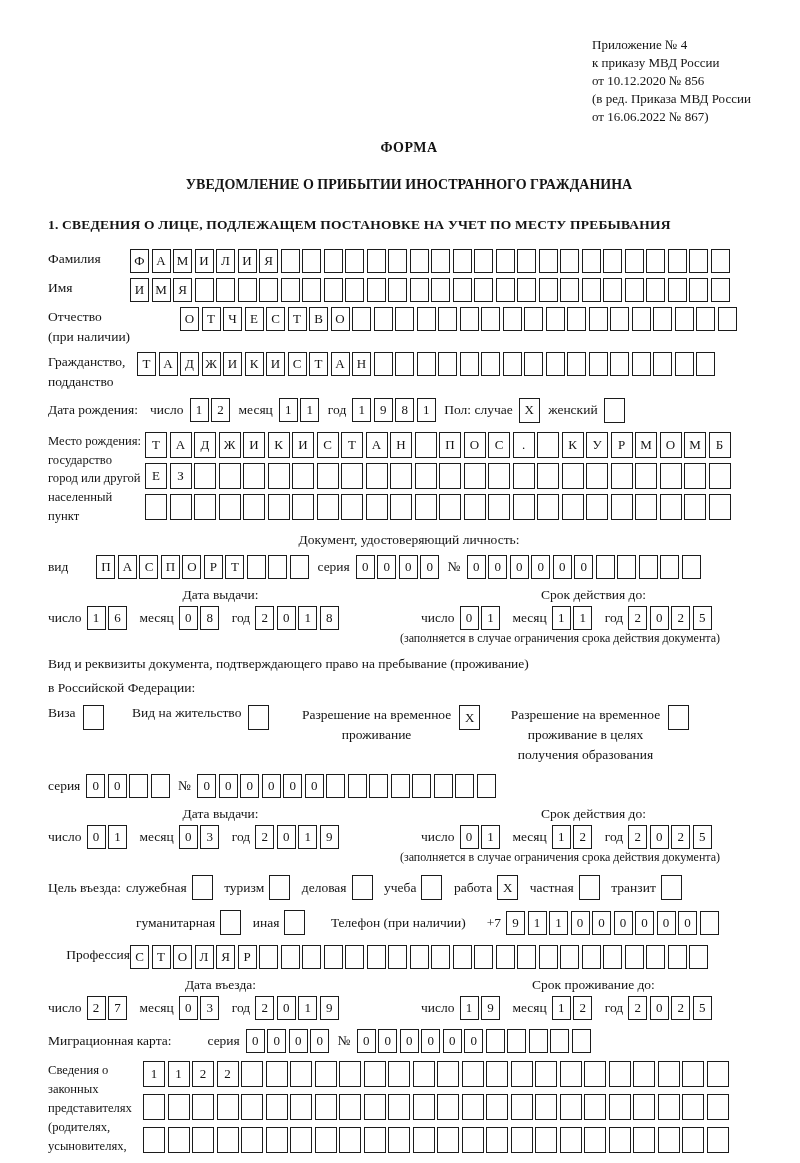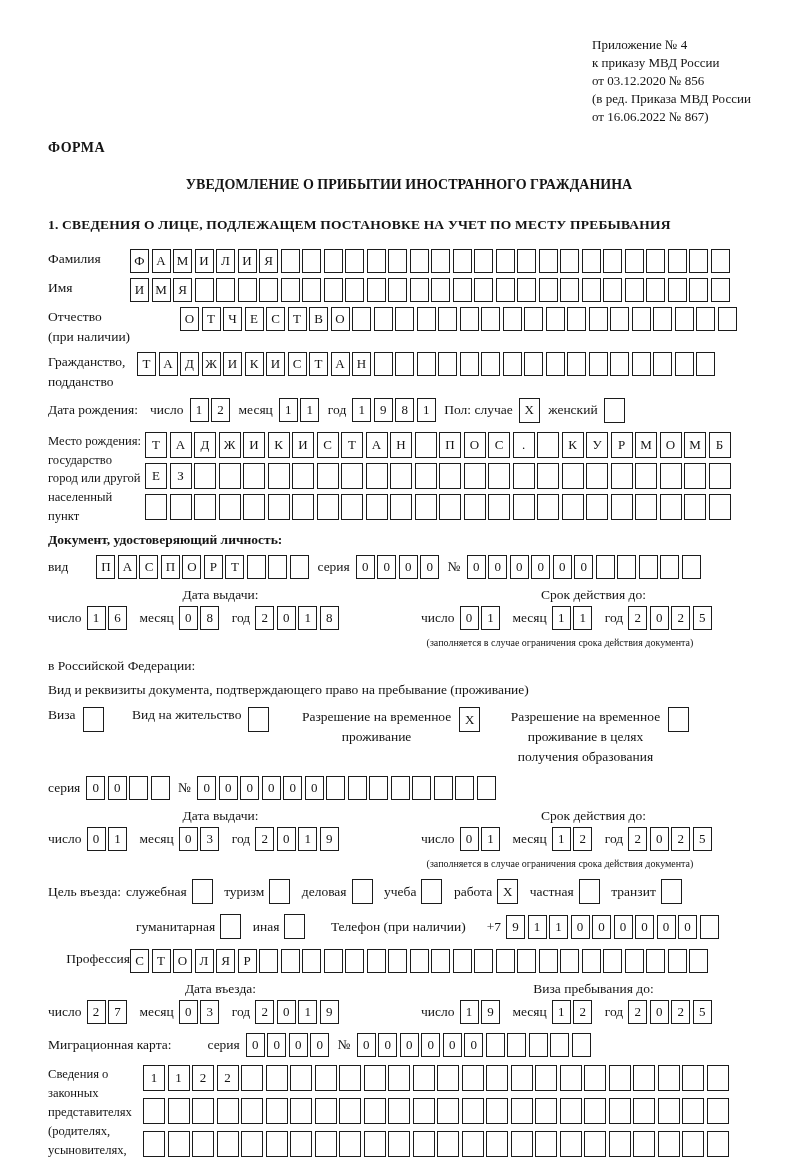--- a/index.html
+++ b/index.html
@@ -3,21 +3,21 @@
 <meta charset="utf-8">
 <style>
   html,body{margin:0;padding:0;background:#fff;}
   body{
     width:800px;height:1163px;box-sizing:border-box;
     padding:36px 30px 16px 48px;
     font-family:"Liberation Serif","DejaVu Serif",serif;
     font-size:13.5px;color:#141414;overflow:hidden;
   }
   .hdr{width:178px;margin-left:auto;line-height:1.38;font-size:13px;}
-  .form-label{text-align:left;font-weight:bold;font-size:14px;margin-top:14px;letter-spacing:.5px;}
+  .form-label{text-align:center;font-weight:bold;font-size:14px;margin-top:14px;letter-spacing:.5px;}
   .title{text-align:center;font-weight:bold;font-size:14px;line-height:1.5;margin-top:18px;}
   .blank{display:inline-block;width:54px;border-bottom:2px solid #333;height:12px;margin-left:8px;}
   .sec-h{font-weight:bold;font-size:13.5px;margin-top:22px;margin-bottom:16px;letter-spacing:.2px;}
   .frow{display:flex;align-items:flex-start;margin-bottom:5px;}
   .flabel{flex:none;line-height:1.5;}
   .w82{width:82px;} .w130{width:132px;} .w89{width:89px;} .w97{width:97px;} .w95{width:95px;}
   .cellrow{display:flex;align-items:center;flex:none;}
   .cell{
     display:inline-flex;align-items:center;justify-content:center;flex:none;
     width:17px;height:22px;border:1.5px solid #1c1c1c;margin-right:2.5px;
@@ -28,41 +28,41 @@
   .stack3{display:flex;flex-direction:column;row-gap:5px;}
   .inline{display:flex;align-items:center;flex-wrap:nowrap;}
   .inline .t{margin:0 6px 0 6px;white-space:nowrap;}
   .dates{display:flex;margin-top:8px;}
   .dgroup{width:345px;}
   .dgroup.right{margin-left:28px;}
   .dhead{text-align:center;margin-bottom:3px;}
   .dcells{display:flex;align-items:center;}
   .dcells .t{margin-right:5px;white-space:nowrap;}
   .dcells .gap{width:10px;}
-  .note-r{margin-left:auto;width:420px;text-align:center;font-size:10px;margin-top:7px;}
-  .doc-h{text-align:left;font-weight:bold;margin:6px 0 7px 0;}
+  .note-r{margin-left:auto;width:420px;text-align:center;font-size:12px;margin-top:1px;}
+  .doc-h{text-align:center;font-weight:normal;margin:6px 0 7px 0;}
   .intro{line-height:1.75;}
   .opts{display:flex;align-items:flex-start;margin-top:6px;}
   .opt{display:flex;align-items:flex-start;margin-right:16px;}
   .opt .optlines{text-align:center;line-height:1.45;margin-right:8px;}
   .opt .lbl{margin-right:7px;white-space:nowrap;}
   .purpose{display:flex;align-items:center;margin-top:10px;flex-wrap:nowrap;}
   .purpose .t{margin-right:5px;white-space:nowrap;}
   .purpose .cellrow{margin-right:9px;}
   .indent{margin-left:88px;}
 </style>
 </head>
 <body>
 
 <div>
 
   <div class="hdr">
     <div>Приложение № 4</div>
     <div>к приказу МВД России</div>
-    <div>от 03.12.2020 № 856</div>
+    <div>от 10.12.2020 № 856</div>
     <div>(в ред. Приказа МВД России</div>
     <div>от 16.06.2022 № 867)</div>
   </div>
   <div class="form-label">ФОРМА</div>
 
   <div class="title">
     <div>УВЕДОМЛЕНИЕ О ПРИБЫТИИ ИНОСТРАННОГО ГРАЖДАНИНА</div>
   </div>
 
   <div class="sec-h">1. СВЕДЕНИЯ О ЛИЦЕ, ПОДЛЕЖАЩЕМ ПОСТАНОВКЕ НА УЧЕТ ПО МЕСТУ ПРЕБЫВАНИЯ</div>
@@ -408,22 +408,22 @@
             <span class="cell">0</span>
             <span class="cell">2</span>
             <span class="cell">5</span>
           </span>
       </div>
     </div>
   </div>
   <div class="note-r">(заполняется в случае ограничения срока действия документа)</div>
 
   <div class="intro" style="margin-top:6px;">
+    <div>Вид и реквизиты документа, подтверждающего право на пребывание (проживание)</div>
     <div>в Российской Федерации:</div>
-    <div>Вид и реквизиты документа, подтверждающего право на пребывание (проживание)</div>
   </div>
 
   <div class="opts">
     <div class="opt">
       <span class="lbl">Виза</span>
       <span class="cellrow cb">
           <span class="cell"></span>
         </span>
     </div>
     <div class="opt" style="margin-left:10px;">
@@ -641,21 +641,21 @@
         <span class="t">год</span>
         <span class="cellrow">
             <span class="cell">2</span>
             <span class="cell">0</span>
             <span class="cell">1</span>
             <span class="cell">9</span>
           </span>
       </div>
     </div>
     <div class="dgroup right">
-      <div class="dhead">Виза пребывания до:</div>
+      <div class="dhead">Срок проживание до:</div>
       <div class="dcells">
         <span class="t">число</span>
         <span class="cellrow">
             <span class="cell">1</span>
             <span class="cell">9</span>
           </span>
           <span class="gap"></span>
         <span class="t">месяц</span>
         <span class="cellrow">
             <span class="cell">1</span>

